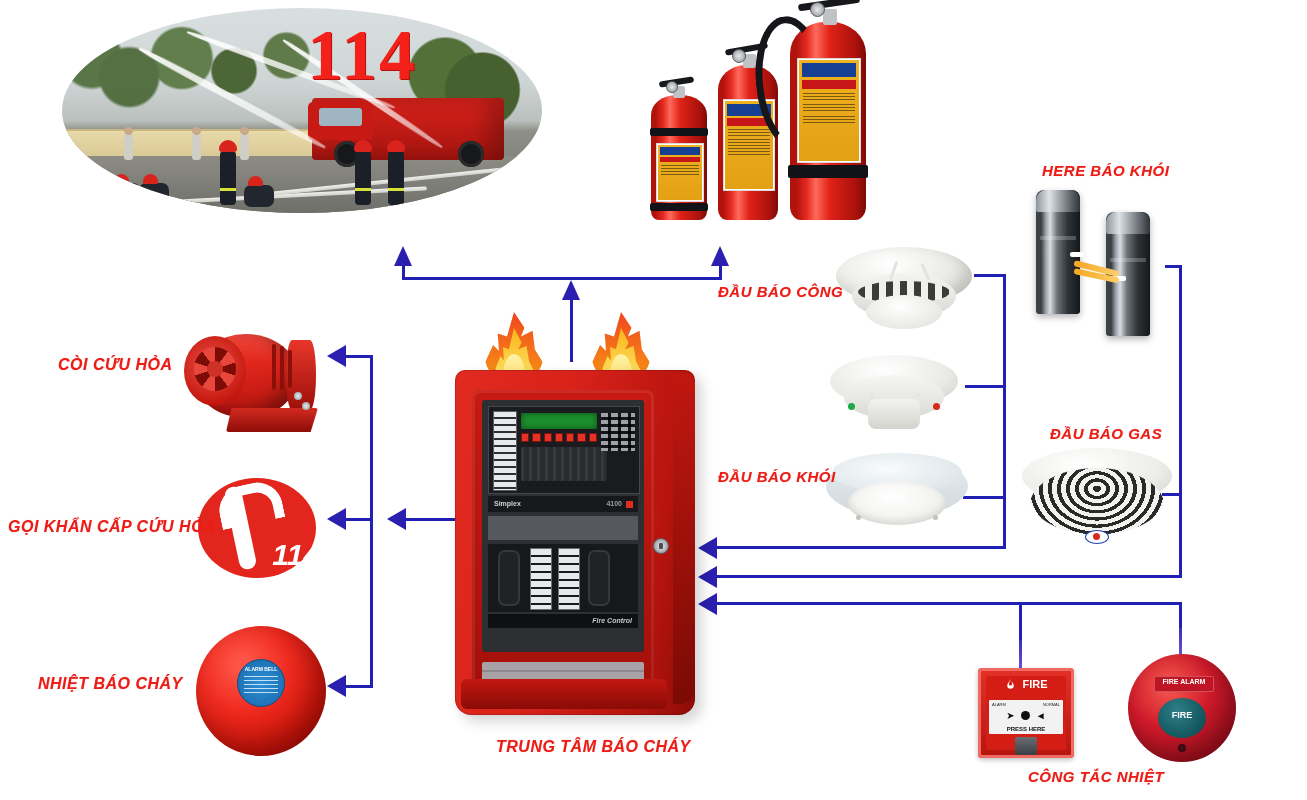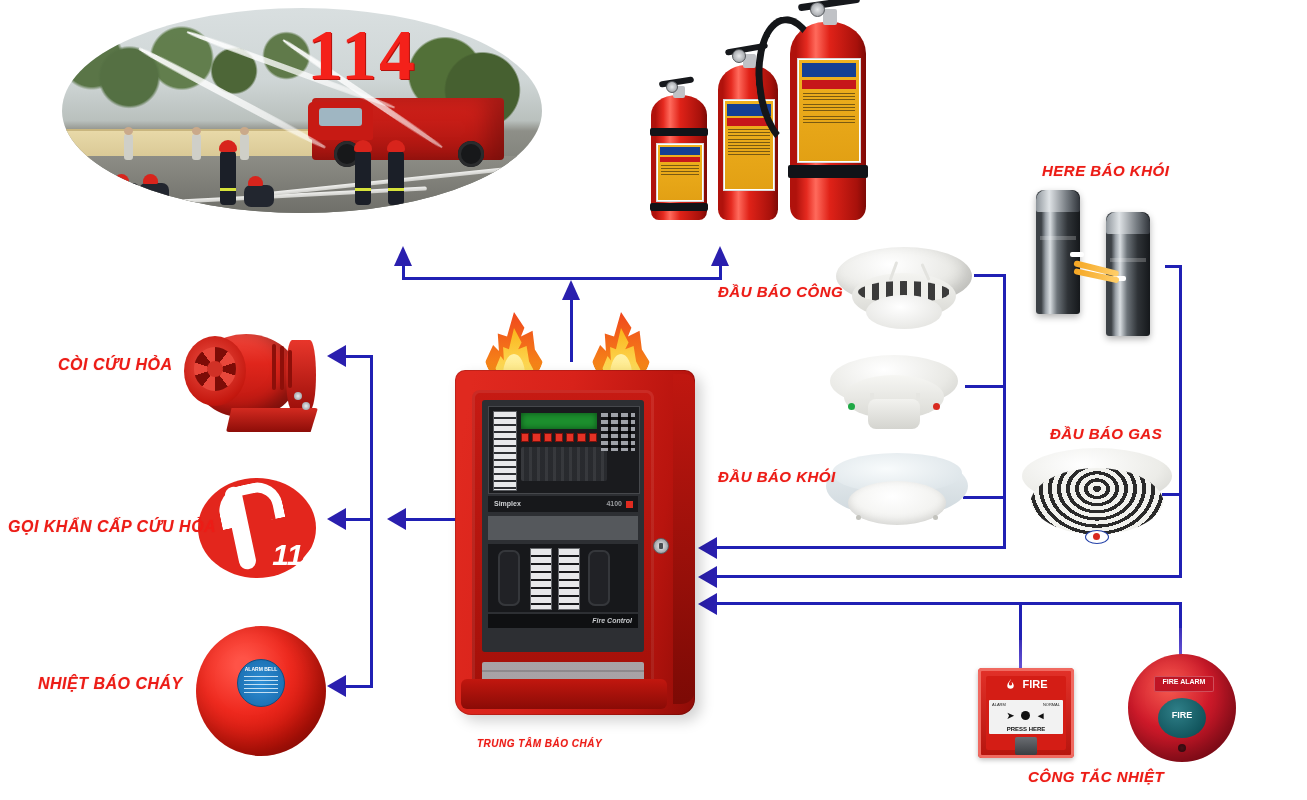--- a/index.html
+++ b/index.html
@@ -478,21 +478,21 @@
         </div>
         <div class="fc">
           <span>Fire Control</span>
         </div>
       </div>
       <div class="louv"></div>
     </div>
     <div class="lock"></div>
     <div class="foot"></div>
   </div>
-  <div class="lbl" style="left:477px;top:738px;font-size:10px;text-align:center;">TRUNG TÂM BÁO CHÁY</div>
+  <div class="lbl" style="left:496px;top:738px;font-size:16px;text-align:center;">TRUNG TÂM BÁO CHÁY</div>
 
   <div class="det smoke-d" style="left:836px;top:247px;">
     <div class="base"></div>
     <div class="mid"></div>
     <div class="slots"></div>
     <div class="cap"></div>
     <div class="vane" style="left:56px;top:14px;width:3px;height:20px;transform:rotate(20deg);"></div>
     <div class="vane" style="left:88px;top:16px;width:3px;height:18px;transform:rotate(-24deg);"></div>
   </div>
   <div class="lbl" style="left:718px;top:283px;font-size:15px;">ĐẦU BÁO CÔNG</div>

